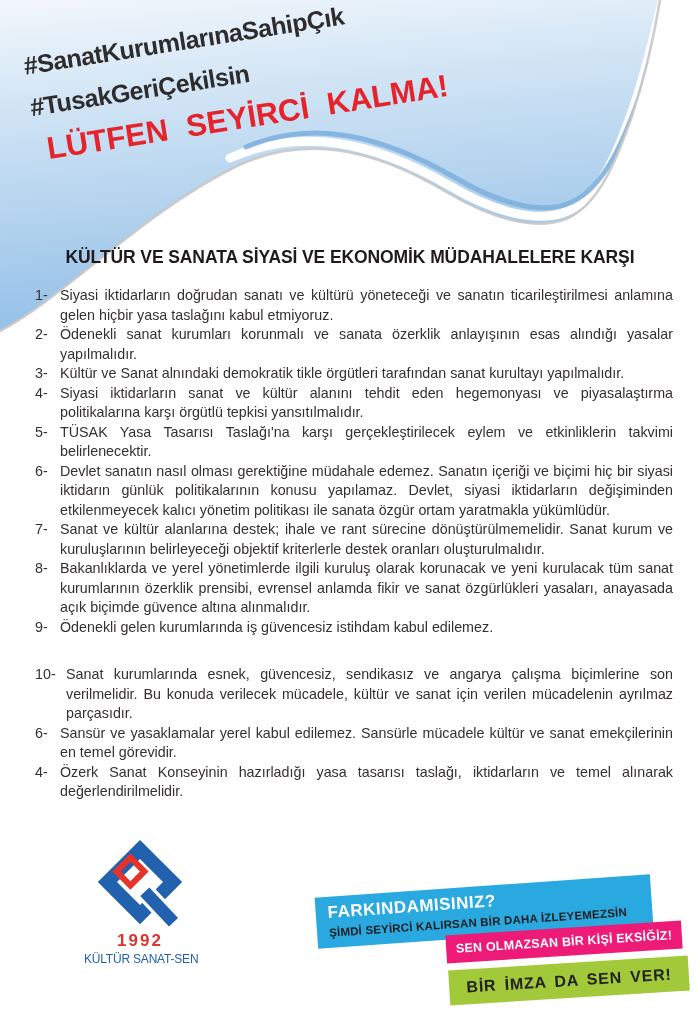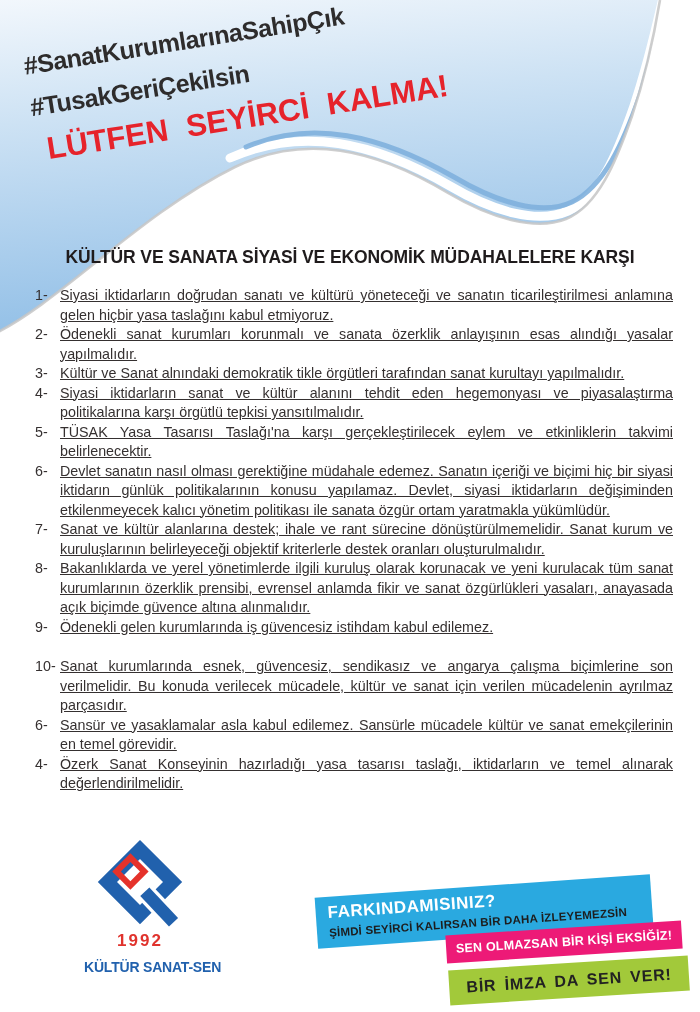--- a/index.html
+++ b/index.html
@@ -35,33 +35,33 @@
     text-align:center;color:#1f1b1c;font-weight:700;
     font-size:17.5px;line-height:23px;letter-spacing:-0.1px;
     padding:0 36px;
   }
   .decl-list{
     list-style:none;margin:17px 0 0 0;padding:0 27px 0 35px;
     color:#353030;
   }
   .decl-item{display:flex;font-size:14.3px;line-height:19.5px;}
   .decl-item .num{flex:0 0 25px;font-weight:400;}
-  .decl-item .txt{flex:1;text-align:justify;text-decoration:underline;}
-  .decl-item.gap{margin-top:20px;}
+  .decl-item .txt{flex:1;text-align:justify;}
+  .decl-item.gap{margin-top:28px;gap:6px;}
 
   
   .union-logo{position:absolute;left:84px;top:838px;width:112px;text-align:center;}
   .union-logo svg{display:block;margin:0 auto;}
   .logo-year{
     color:#e0332d;font-weight:800;font-size:17px;letter-spacing:2px;
     line-height:1;margin-top:2px;
   }
   .logo-org{
-    color:#2161ad;font-weight:700;font-size:14px;letter-spacing:-0.2px;
-    line-height:1;margin-top:11px;white-space:nowrap;
+    color:#2161ad;font-weight:400;font-size:12px;letter-spacing:-0.2px;
+    line-height:1;margin-top:4px;white-space:nowrap;
   }
 
   
   .banner{position:absolute;box-sizing:border-box;}
   .banner-awareness{
     left:316px;top:886px;width:336px;
     background:#2aa9e0;padding:6px 12px 8px 12px;
     transform:rotate(-4deg);
   }
   .banner-awareness .b-line1{
@@ -158,21 +158,21 @@
       <li class="decl-item">
           <span class="num">9-</span>
           <span class="txt">Ödenekli gelen kurumlarında iş güvencesiz istihdam kabul edilemez.</span>
         </li>
       <li class="decl-item gap">
           <span class="num">10-</span>
           <span class="txt">Sanat kurumlarında esnek, güvencesiz, sendikasız ve angarya çalışma biçimlerine son verilmelidir. Bu konuda verilecek mücadele, kültür ve sanat için verilen mücadelenin ayrılmaz parçasıdır.</span>
         </li>
       <li class="decl-item">
           <span class="num">6-</span>
-          <span class="txt">Sansür ve yasaklamalar asla kabul edilemez. Sansürle mücadele kültür ve sanat emekçilerinin en temel görevidir.</span>
+          <span class="txt">Sansür ve yasaklamalar yerel kabul edilemez. Sansürle mücadele kültür ve sanat emekçilerinin en temel görevidir.</span>
         </li>
       <li class="decl-item">
           <span class="num">4-</span>
           <span class="txt">Özerk Sanat Konseyinin hazırladığı yasa tasarısı taslağı, iktidarların ve temel alınarak değerlendirilmelidir.</span>
         </li>
     </ul>
   </div>
 
   <div class="union-logo">
     <svg width="106" height="92" viewBox="0 0 106 96" aria-hidden="true">

